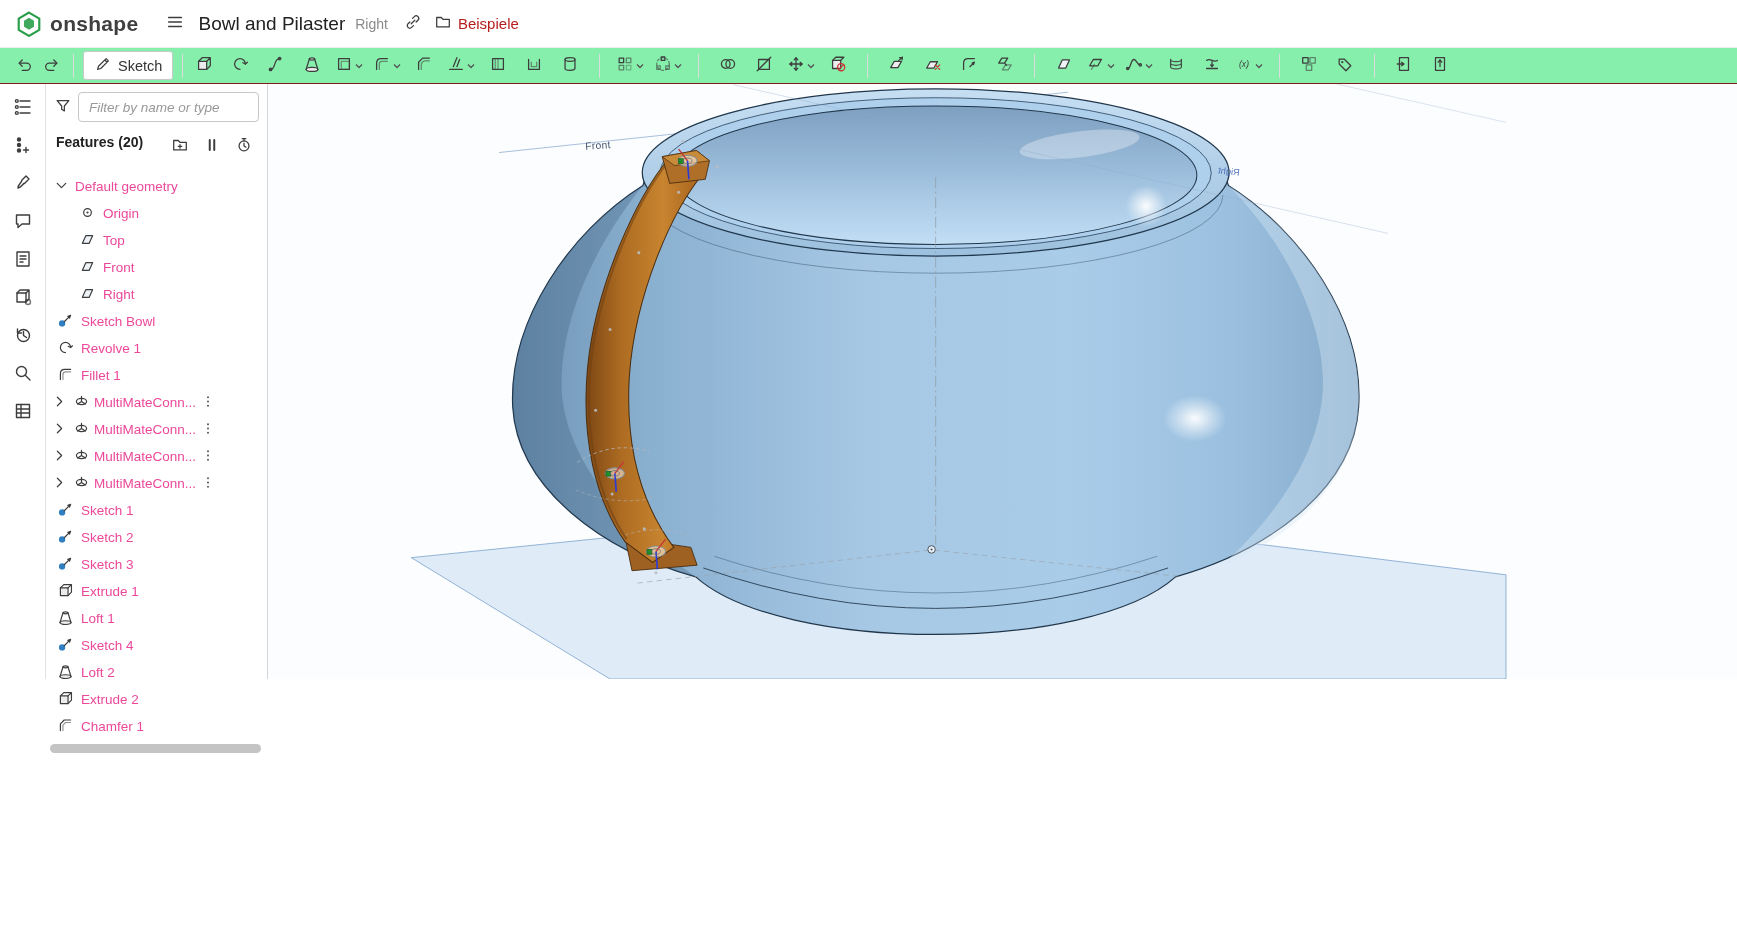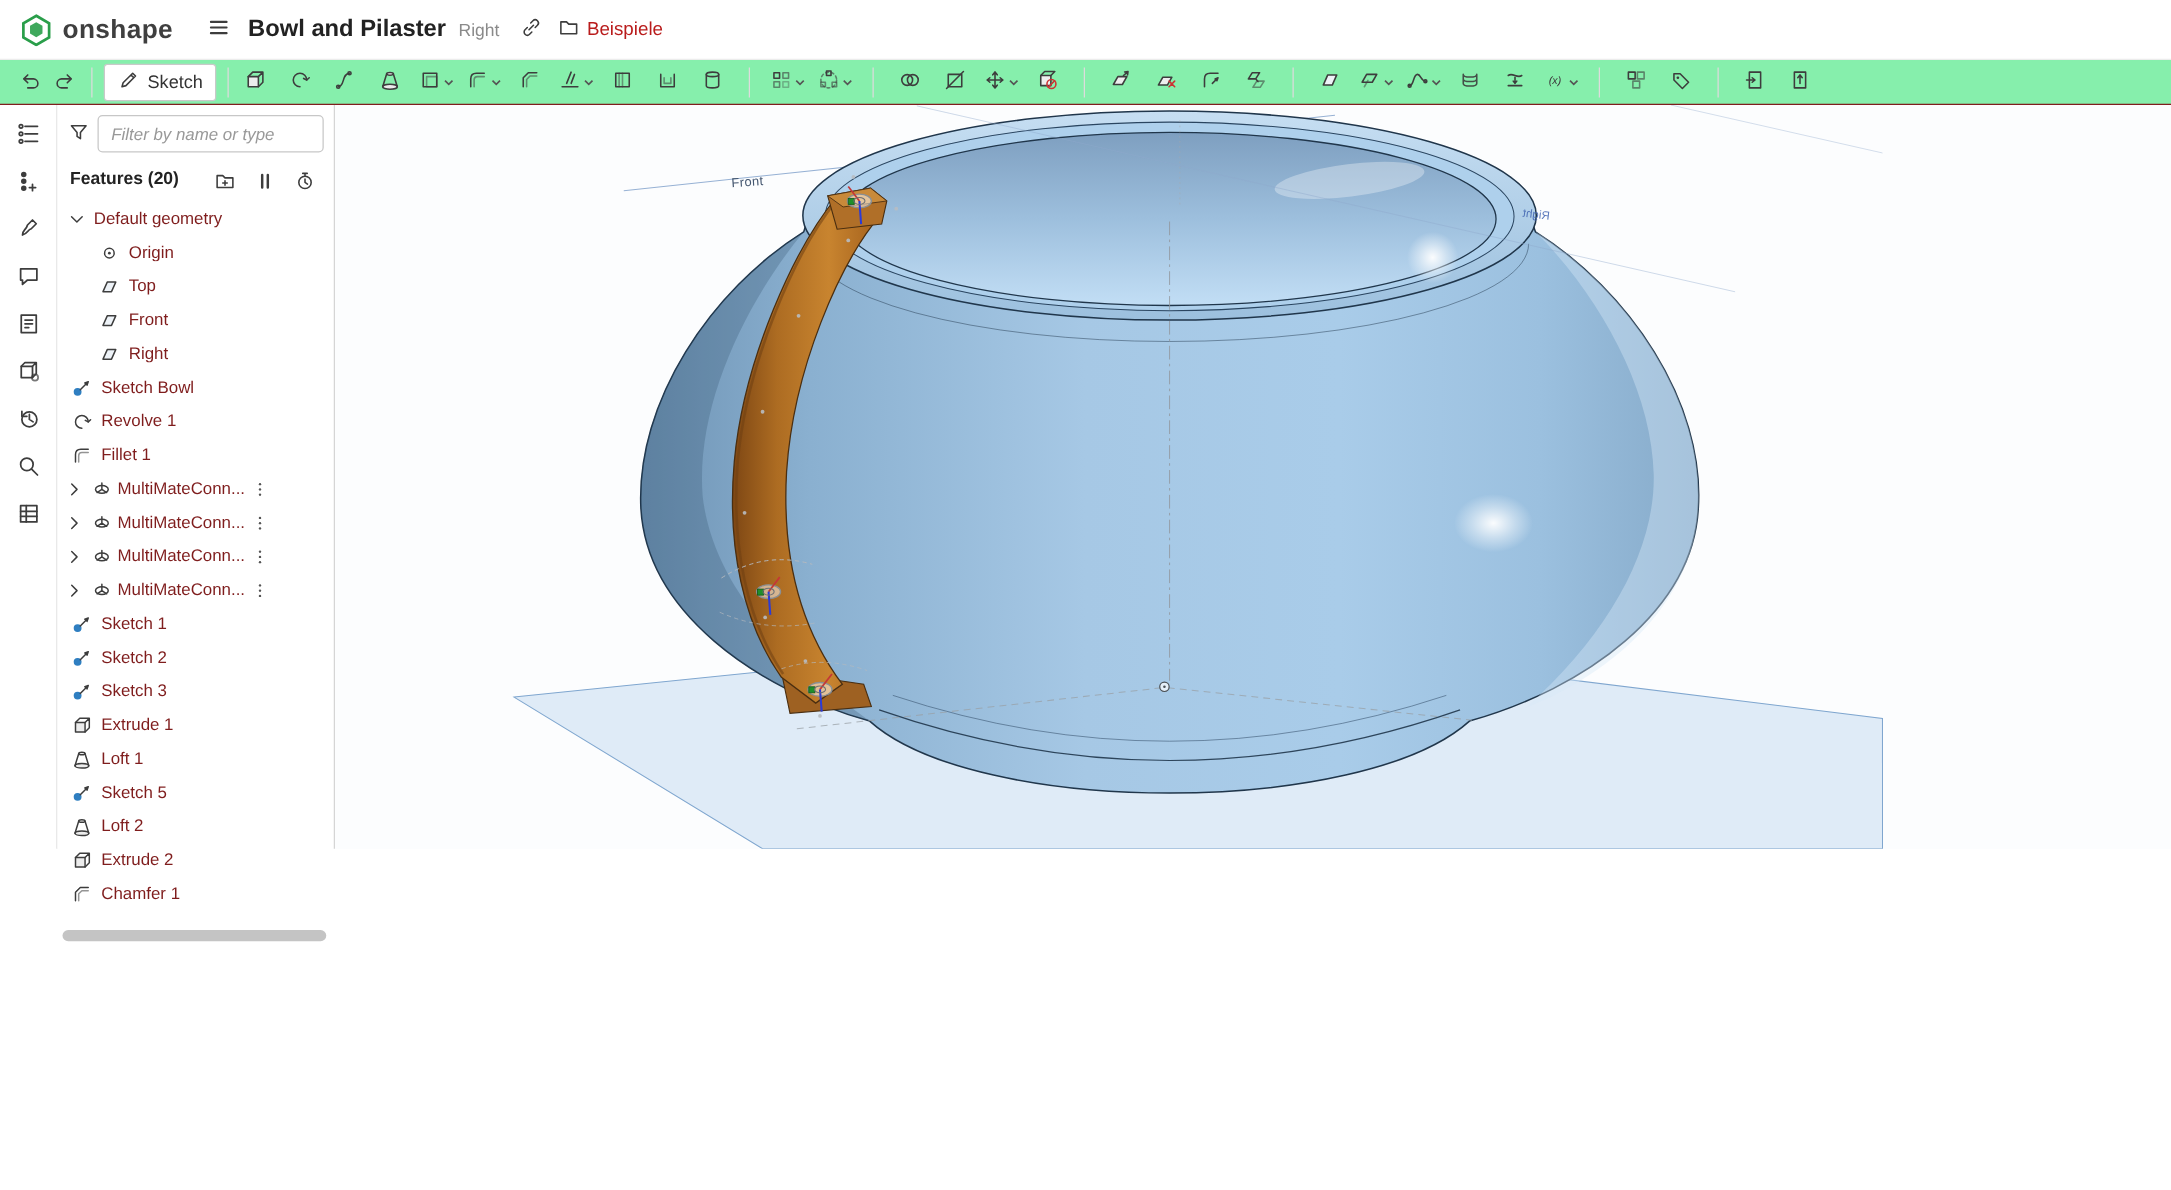--- a/index.html
+++ b/index.html
@@ -6,21 +6,21 @@
   html,body{width:1737px;height:952px;overflow:hidden}
   body{font-family:"Liberation Sans",sans-serif;background:#fff;color:#333;font-size:14px}
   #app{display:flex;flex-direction:column;width:1737px;height:679px}
 
   
   .topbar{height:48px;display:flex;align-items:center;padding:0 16px;background:#fff;border-bottom:1px solid #ececec;flex:0 0 48px}
   .logo{display:flex;align-items:center;gap:8px;cursor:pointer}
   .logo-text{font-size:21px;font-weight:600;color:#3f3f3f;letter-spacing:.3px}
   .icon-btn{border:none;background:none;display:flex;align-items:center;justify-content:center;cursor:pointer;padding:2px}
   .hamburger{margin-left:26px}
-  .doc-title{margin-left:12px;font-size:19px;font-weight:bold;color:#222;white-space:nowrap}
+  .doc-title{margin-left:12px;font-size:19px;font-weight:normal;color:#222;white-space:nowrap}
   .branch{margin-left:10px;color:#8a8a8a;font-size:14px}
   .linkbtn{margin-left:14px}
   .folder{margin-left:10px;display:flex;align-items:center;gap:6px;color:#b91c1c;font-size:15px;cursor:pointer}
 
   
   .toolbar{height:36px;display:flex;align-items:center;padding:0 10px;background:#86efac;border-bottom:1px solid #7f1d1d;flex:0 0 36px}
   .tb-btn{border:none;background:none;display:flex;align-items:center;justify-content:center;min-width:28px;height:28px;cursor:pointer;padding:0 1px}
   .tb-sep{width:1px;height:24px;background:#dcdcdc;margin:0 7px;flex:0 0 1px}
   .sketch-btn{display:flex;align-items:center;gap:6px;border:1px solid #c9c9c9;border-radius:3px;background:#fff;padding:3px 10px;font-size:14.5px;color:#333;cursor:pointer;font-family:inherit;margin:0 2px}
   .tb-icons{display:flex;align-items:center;column-gap:8px}
@@ -34,21 +34,21 @@
 
   
   .feature-panel{width:222px;flex:0 0 222px;border-right:1px solid #d5d5d5;display:flex;flex-direction:column;padding-top:8px;background:#fff}
   .filter-row{display:flex;align-items:center;gap:4px;padding:0 8px 0 6px}
   .filter-input{flex:1;height:30px;border:1px solid #c7c7c7;border-radius:4px;padding:0 10px;font-size:13.5px;font-family:inherit;color:#b91c1c;min-width:0}
   .filter-input::placeholder{font-style:italic;color:#999}
   .features-header{display:flex;align-items:flex-start;padding:12px 12px 6px 10px}
   .features-title{font-weight:bold;font-size:14px;color:#222}
   .fh-icons{margin-left:auto;display:flex;align-items:center;gap:10px}
   .tree{margin-top:2px}
-  .tree-row{display:flex;align-items:flex-start;height:27px;padding-left:10px;font-size:13.5px;color:#7f1d1d;gap:6px;cursor:pointer;white-space:nowrap}
+  .tree-row{display:flex;align-items:flex-end;height:27px;padding-left:10px;font-size:13.5px;color:#ec4899;gap:6px;cursor:pointer;white-space:nowrap}
   .tree-row.group{padding-left:6px;gap:4px}
   .tree-row.child{padding-left:32px}
   .tree-row.expandable{padding-left:4px;gap:3px}
   .t-icon{display:flex;width:19px;justify-content:center;flex:0 0 19px}
   .t-icon svg{width:17px;height:17px}
   .tree-label{overflow:hidden;text-overflow:ellipsis}
   .kebab{width:14px;flex:0 0 14px;margin-left:2px}
   .hscroll{margin:10px 6px 0 4px;height:9px}
   .hscroll .thumb{width:100%;height:9px;background:#c4c4c4;border-radius:5px}
 
@@ -650,21 +650,21 @@
             </span>
             <span class="tree-label">Loft 1</span>
           </div>
           <div class="tree-row feature">
             <span class="t-icon ">
               <svg viewBox="0 0 20 20" width="18" height="18" fill="none" stroke="#3d3d3d" stroke-width="1.4" stroke-linecap="round" stroke-linejoin="round">
                 <circle cx="6" cy="13.5" r="3" fill="#2f7fc1" stroke="#2f7fc1"></circle>
                 <path d="M8.5 11.5 L16 4 M16 4 l-1.2 3.2 M16 4 l-3.2 1.2"></path>
               </svg>
             </span>
-            <span class="tree-label">Sketch 5</span>
+            <span class="tree-label">Sketch 4</span>
           </div>
           <div class="tree-row feature">
             <span class="t-icon ">
               <svg viewBox="0 0 20 20" width="18" height="18" fill="none" stroke="#3d3d3d" stroke-width="1.4" stroke-linecap="round" stroke-linejoin="round">
                 <ellipse cx="10" cy="16" rx="6.5" ry="2.2" fill="#ececec"></ellipse>
                 <ellipse cx="10" cy="4.5" rx="3" ry="1.2" fill="#f6f6f6"></ellipse>
                 <path d="M3.5 16 L7 4.7 M16.5 16 L13 4.7"></path>
               </svg>
             </span>
             <span class="tree-label">Loft 2</span>

